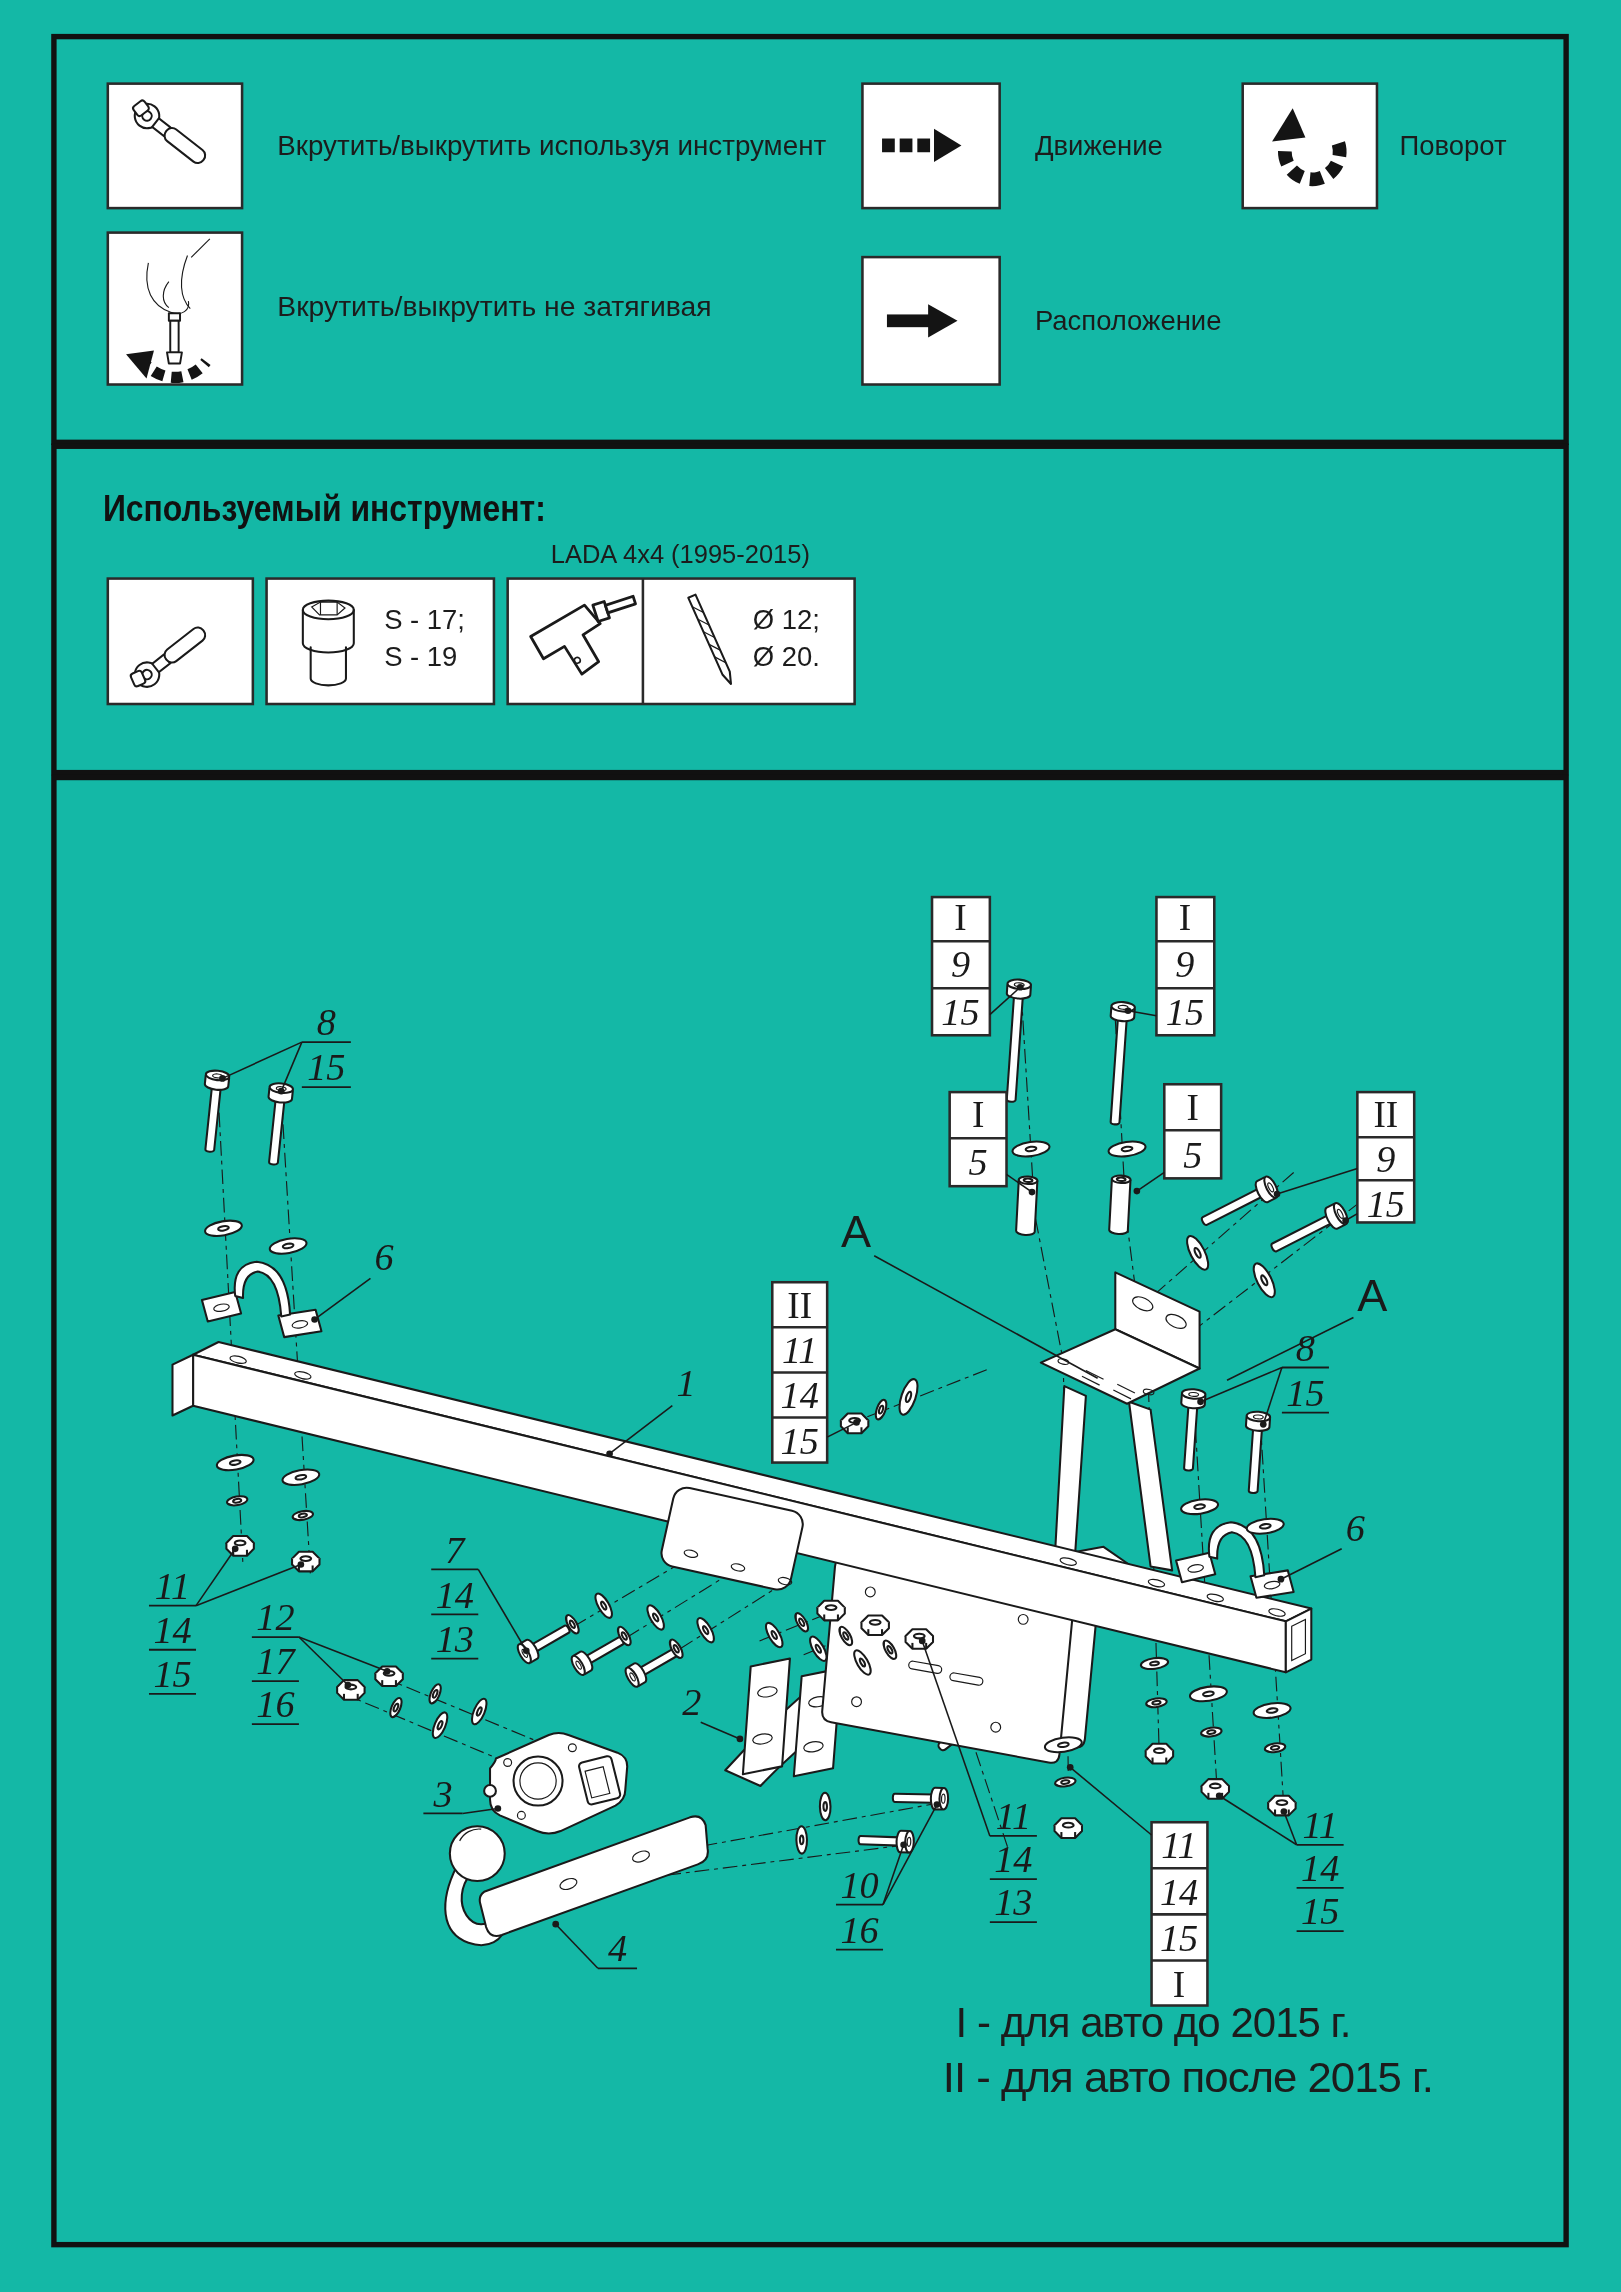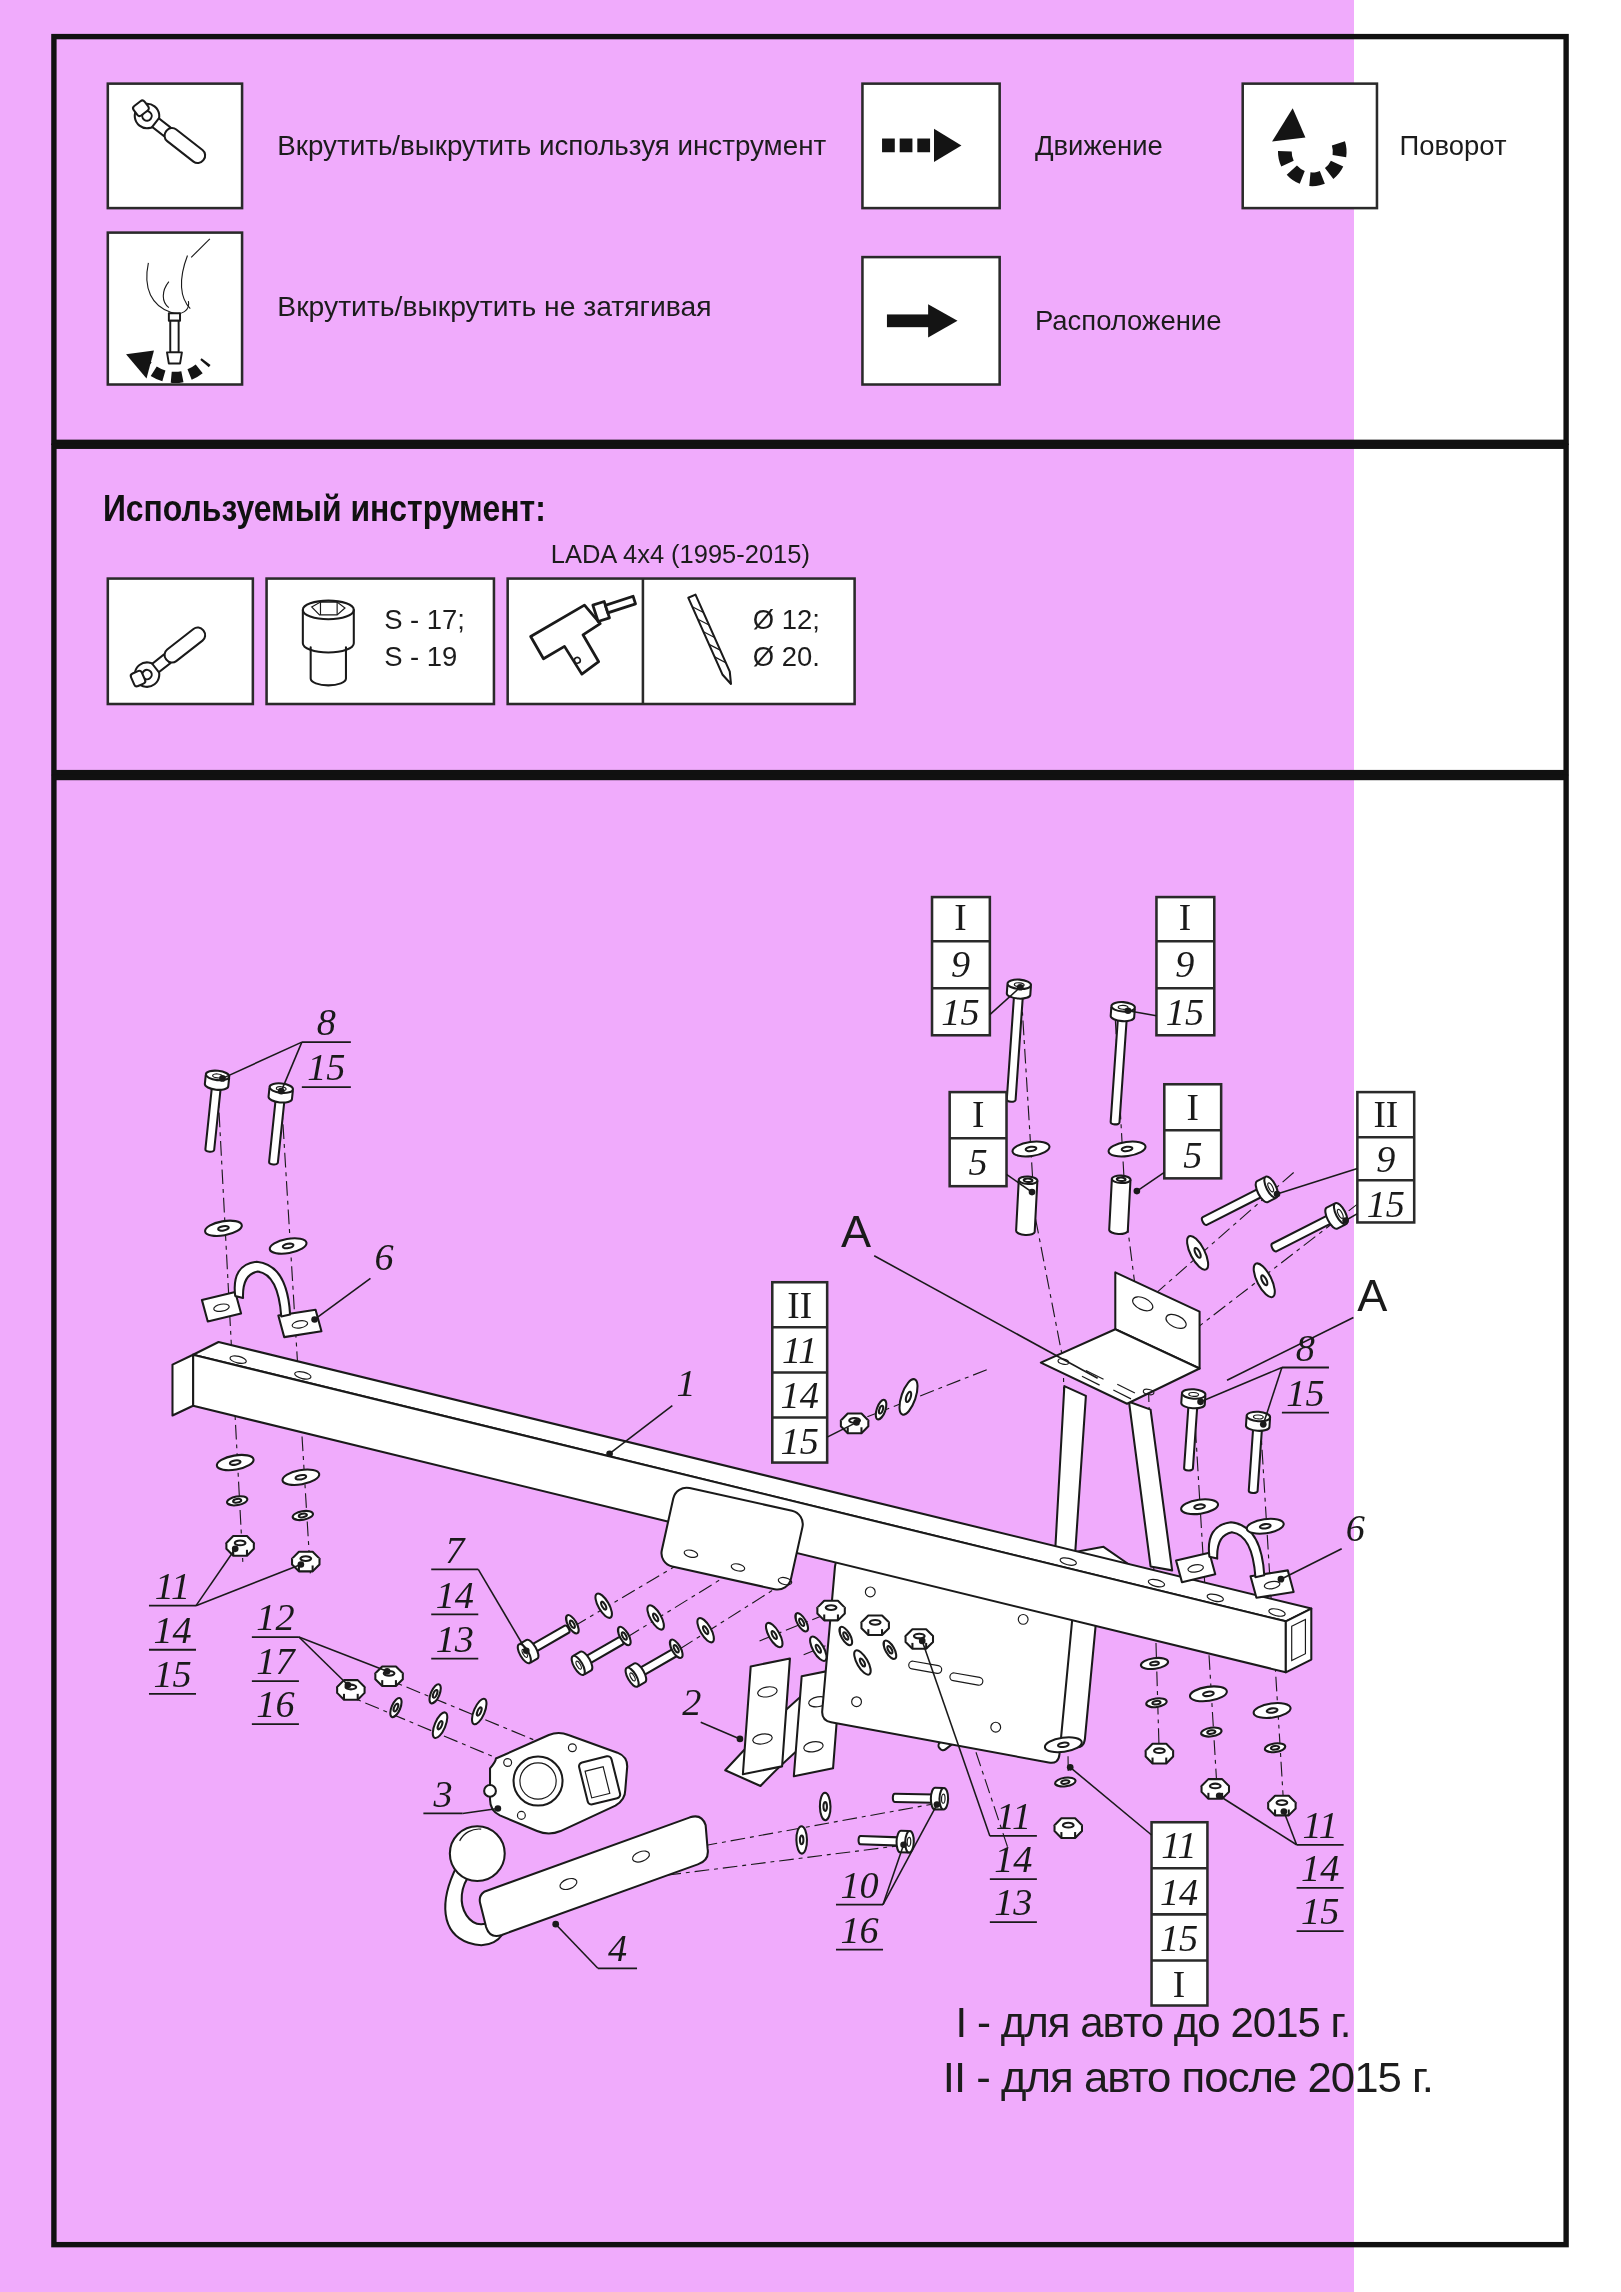--- a/index.html
+++ b/index.html
@@ -1,16 +1,16 @@
 <!DOCTYPE html>
 <html><head>
 <meta charset="utf-8">
 <style>
   html,body{margin:0;padding:0;background:#fff;}
-  #page{position:relative;width:1354px;height:2293px;background:#f0abfc;font-family:"Liberation Sans",sans-serif;}
+  #page{position:relative;width:1621px;height:2293px;background:#14b8a6;font-family:"Liberation Sans",sans-serif;}
   svg{position:absolute;left:0;top:0;}
   .frame{fill:none;stroke:#111;stroke-width:5.5;}
   .box{fill:#fff;stroke:#2a2a2a;stroke-width:2.6;}
   .part{fill:#fff;stroke:#1a1a1a;stroke-width:2.1;stroke-linejoin:round;}
   .ln{fill:none;stroke:#1a1a1a;stroke-width:2.1;stroke-linecap:round;}
   .thin{fill:none;stroke:#1a1a1a;stroke-width:1.2;}
   .axis{fill:none;stroke:#1a1a1a;stroke-width:1.15;stroke-dasharray:15 5 4 5;}
   .leader{fill:none;stroke:#1a1a1a;stroke-width:1.6;}
   .shelf{stroke:#1a1a1a;stroke-width:1.8;}
   .dot{fill:#1a1a1a;}

